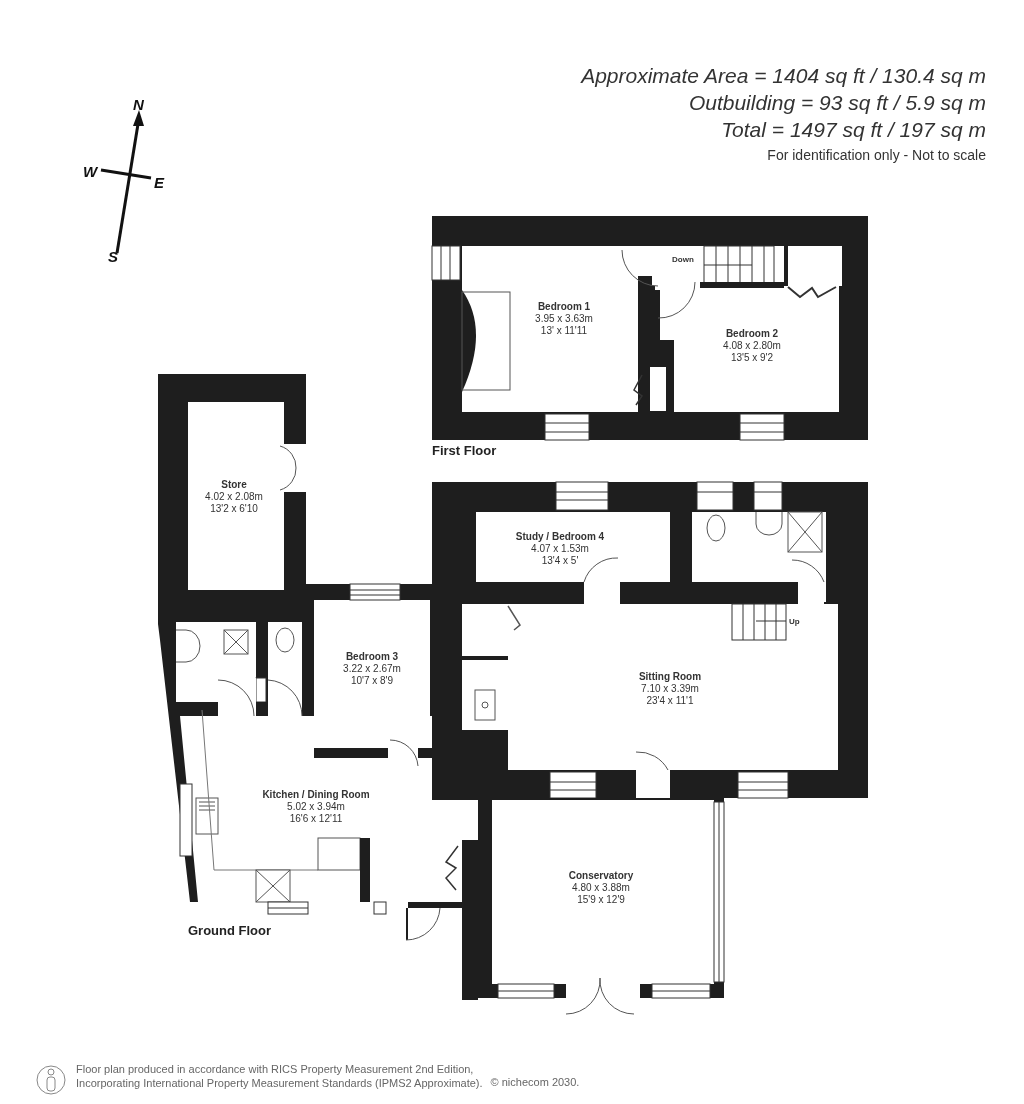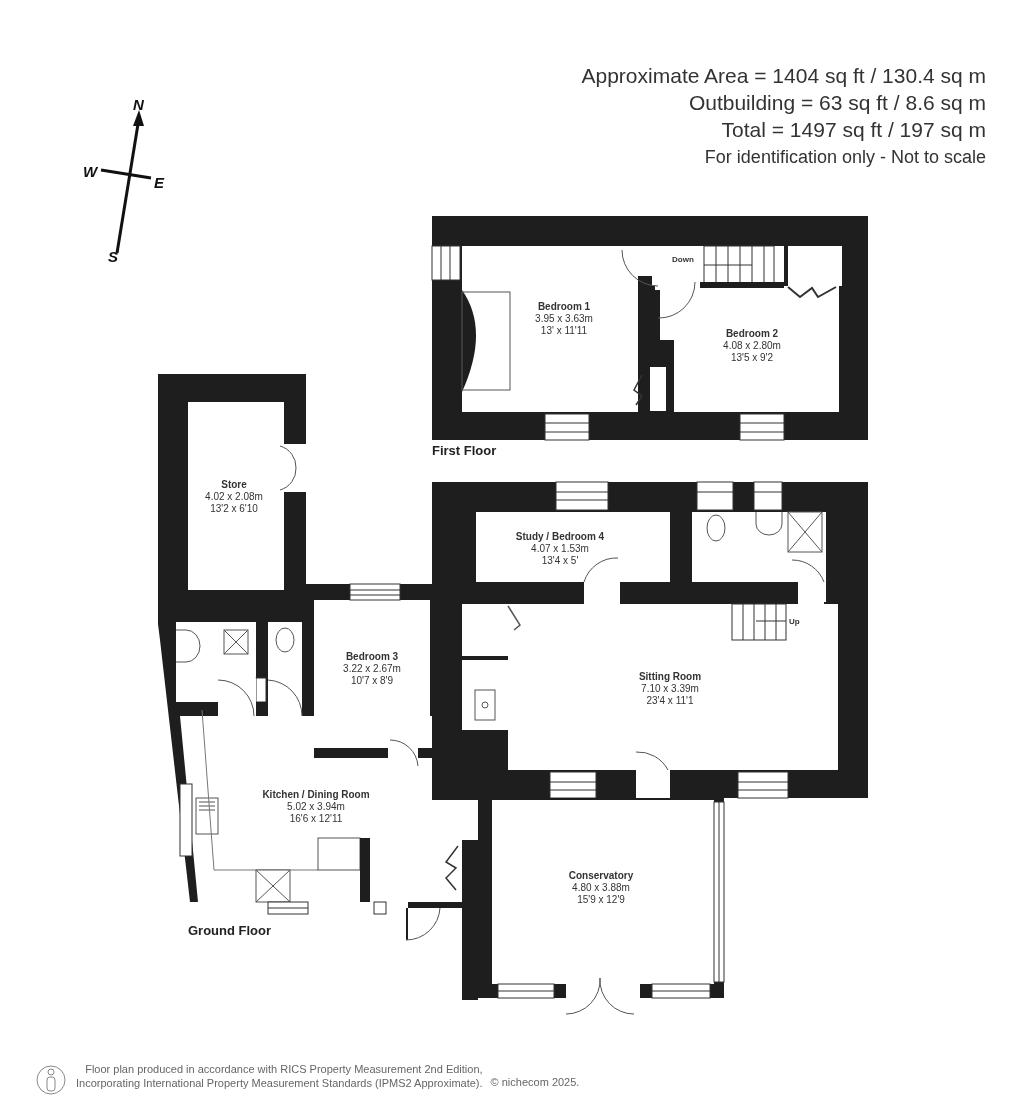--- a/index.html
+++ b/index.html
@@ -1,36 +1,36 @@
 <!DOCTYPE html>
 <html><head>
 <meta charset="utf-8">
 <style>
   html, body { margin:0; padding:0; background:#ffffff; }
   body { width:1024px; height:1104px; position:relative; overflow:hidden; font-family:"Liberation Sans", sans-serif; color:#222; }
   .area-block { position:absolute; right:38px; top:62px; text-align:right; }
-  .area-line { font-size:21px; line-height:27px; color:#333; }
-  .area-note { font-size:18px; color:#333; margin-top:4px; }
+  .area-line { font-size:21px; line-height:27px; color:#333;font-style:italic; }
+  .area-note { font-size:14px; color:#333; margin-top:4px; }
   #plan { position:absolute; left:0; top:0; }
   .room-label { font-family:"Liberation Sans", sans-serif; fill:#333; text-anchor:middle; }
   .room-name { font-size:10px; font-weight:bold; }
   .room-dim { font-size:10px; }
   .floor-label { font-family:"Liberation Sans", sans-serif; font-size:13px; font-weight:bold; fill:#222; }
   .compass-letter { font-family:"Liberation Sans", sans-serif; font-size:15px; font-weight:bold; font-style:italic; fill:#111; }
   .misc-label { font-family:"Liberation Sans", sans-serif; font-size:8px; font-weight:bold; fill:#333; }
   .footer { position:absolute; left:36px; top:1062px; display:flex; align-items:flex-start; }
-  .footer-text { font-size:11px; color:#666; line-height:14px; margin-left:10px;text-align:right; }
+  .footer-text { font-size:11px; color:#666; line-height:14px; margin-left:10px; }
   .footer-copy { font-size:11px; color:#666; margin-left:8px; margin-top:14px; }
 </style>
 </head>
 <body>
 
 <div class="area-block">
   <div class="area-line">Approximate Area = 1404 sq ft / 130.4 sq m</div>
-  <div class="area-line">Outbuilding = 63 sq ft / 8.6 sq m</div>
+  <div class="area-line">Outbuilding = 93 sq ft / 5.9 sq m</div>
   <div class="area-line">Total = 1497 sq ft / 197 sq m</div>
   <div class="area-note">For identification only - Not to scale</div>
 </div>
 
 <svg id="plan" width="1024" height="1104" viewBox="0 0 1024 1104">
 
   <g>
     <line x1="117" y1="253" x2="139" y2="118" stroke="#111" stroke-width="3"></line>
     <polygon points="139,110 133,126 144,126" fill="#111"></polygon>
     <line x1="101" y1="170" x2="151" y2="178" stroke="#111" stroke-width="3"></line>
@@ -257,14 +257,14 @@
 <div class="footer">
   <svg width="30" height="36" viewBox="0 0 30 36">
     <circle cx="15" cy="18" r="14" fill="none" stroke="#888" stroke-width="1"></circle>
     <circle cx="15" cy="10" r="3" fill="none" stroke="#888" stroke-width="1"></circle>
     <rect x="11" y="15" width="8" height="14" rx="3" fill="none" stroke="#888" stroke-width="1"></rect>
   </svg>
   <div class="footer-text">
     <div>Floor plan produced in accordance with RICS Property Measurement 2nd Edition,</div>
     <div>Incorporating International Property Measurement Standards (IPMS2 Approximate).</div>
   </div>
-  <div class="footer-copy">© nichecom 2025.</div>
+  <div class="footer-copy">© nichecom 2030.</div>
 </div>
 
 </body></html>

